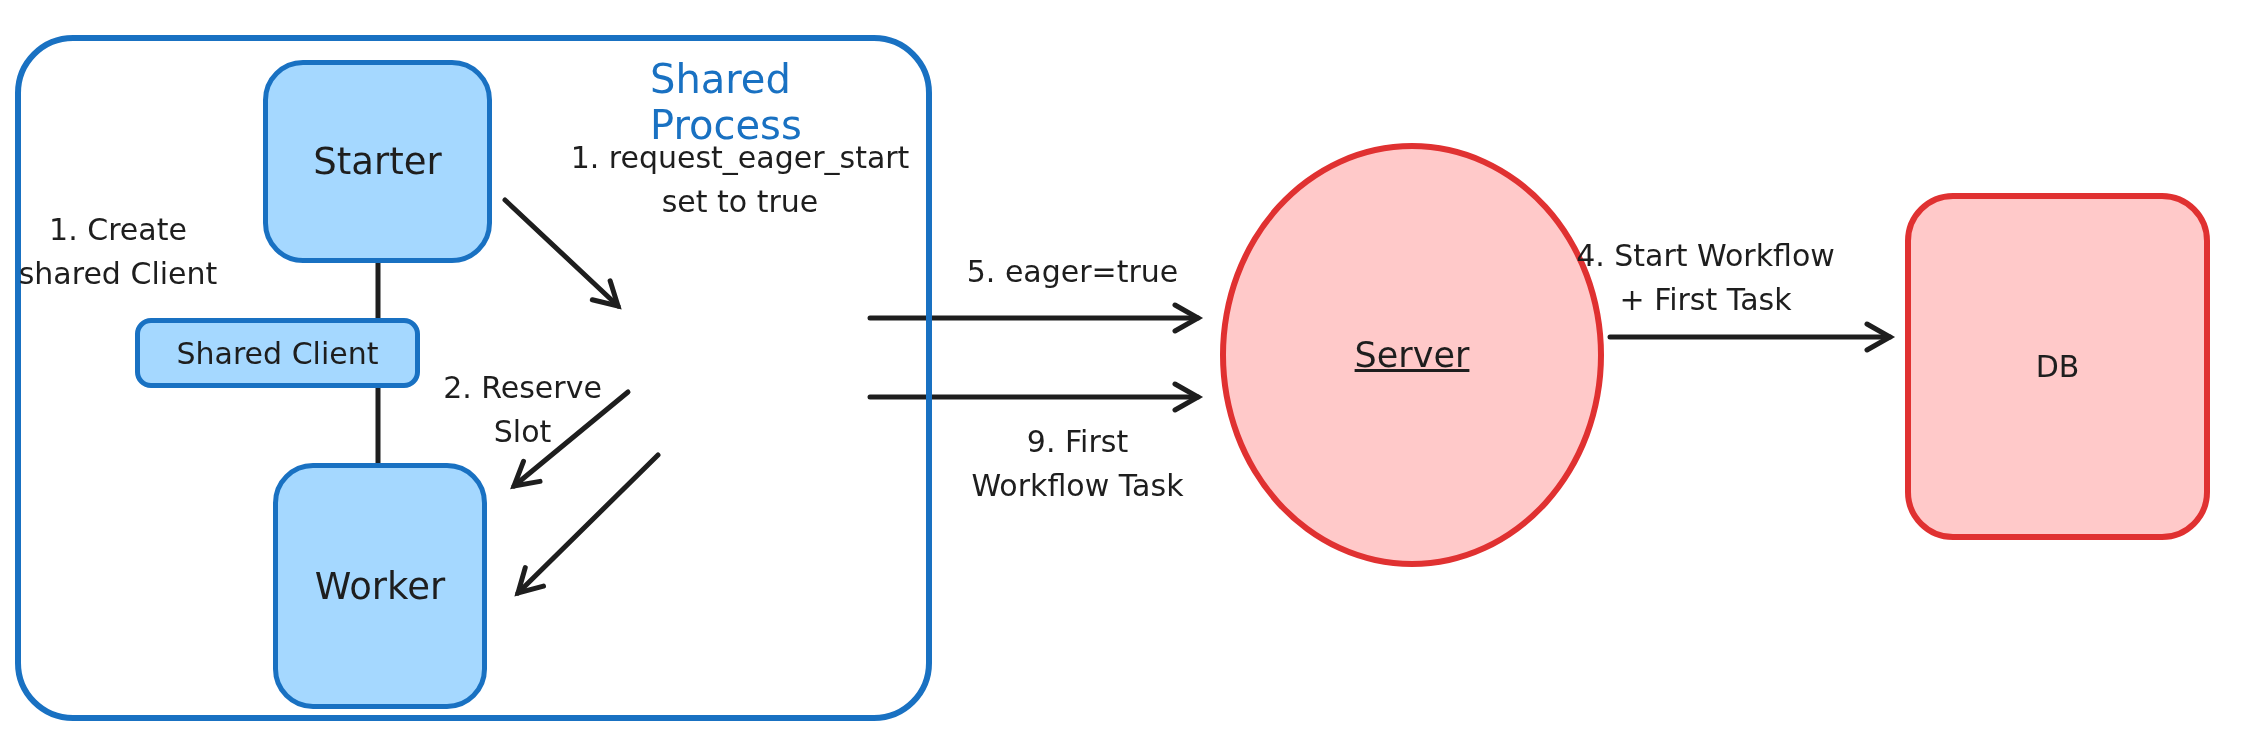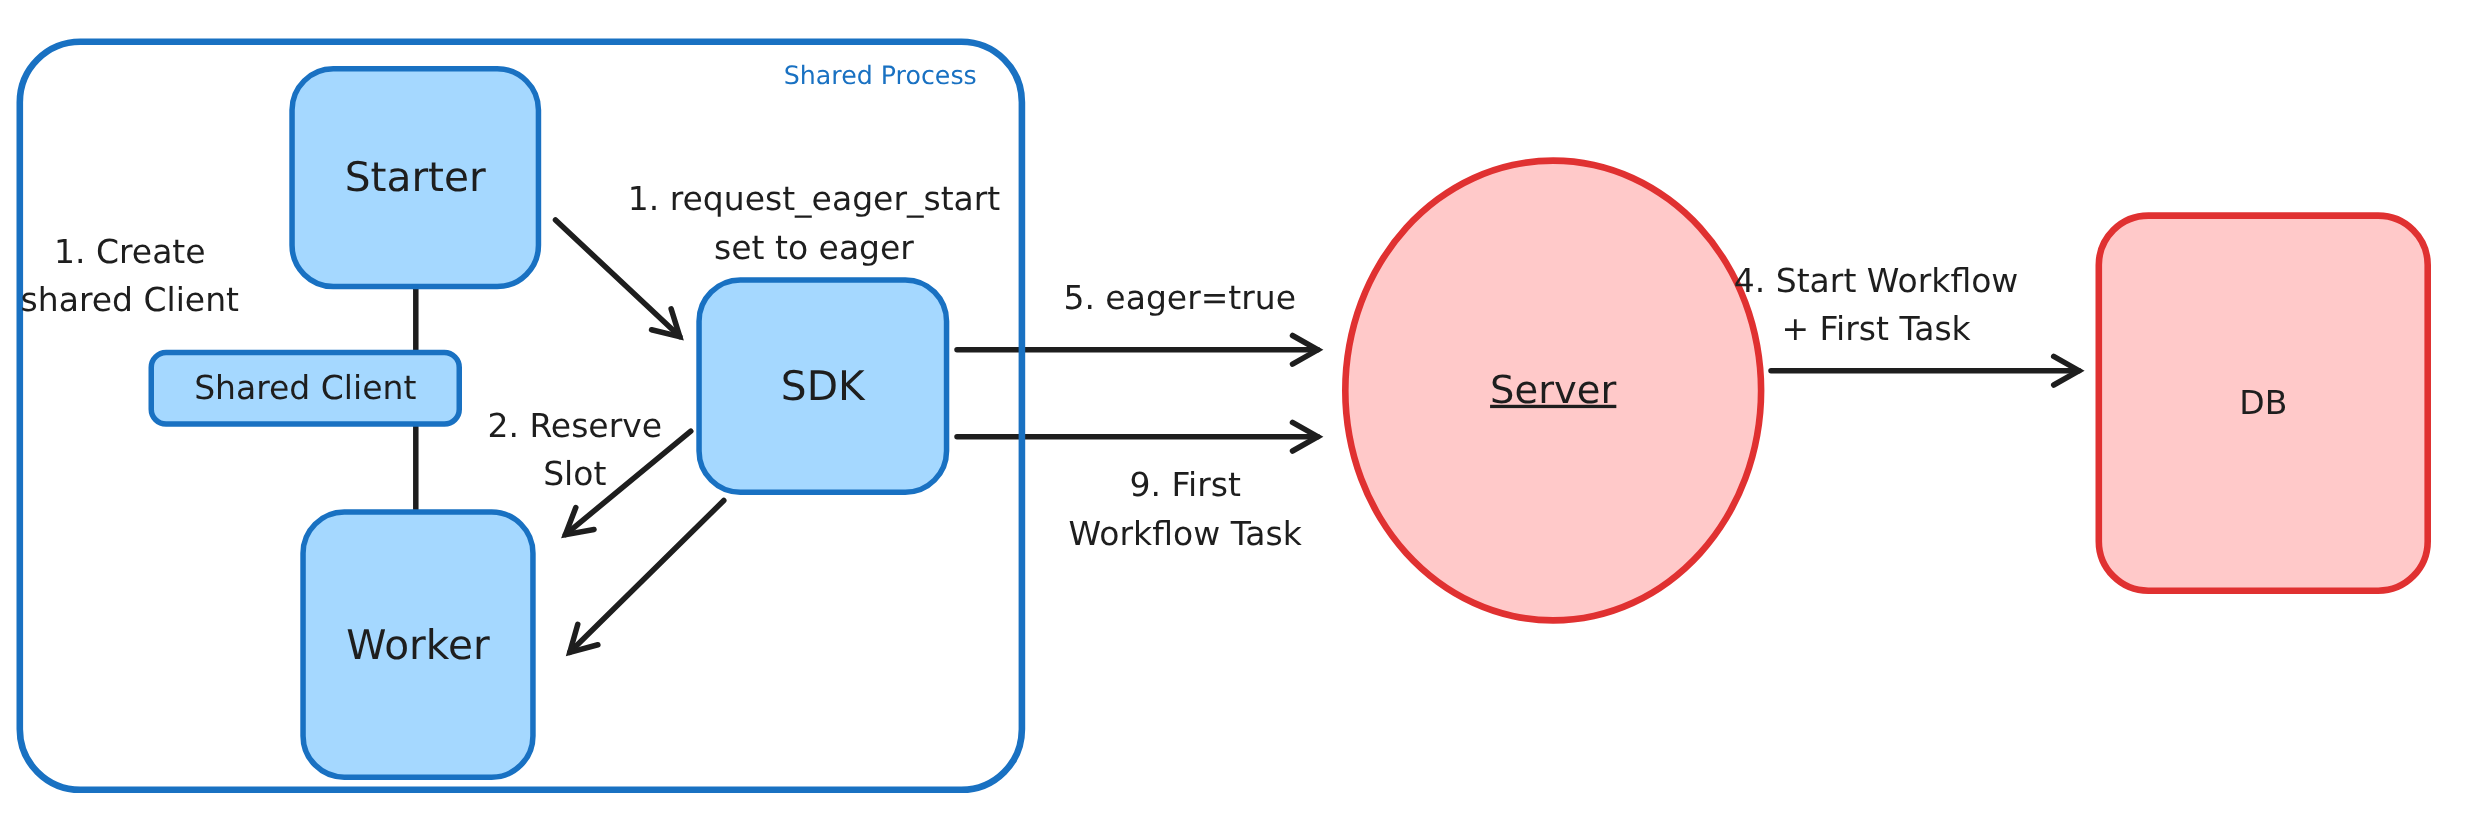--- a/index.html
+++ b/index.html
@@ -23,24 +23,24 @@
   .edges{position:absolute;left:0;top:0;width:2248px;height:754px;}
   .edge{stroke:#1e1e1e;stroke-width:5;stroke-linecap:round;fill:none;}
   .process-box{
     position:absolute;left:15px;top:35px;width:917px;height:686px;
     border:6px solid var(--blue-stroke);
     border-radius:58px;
     background:transparent;
     box-sizing:border-box;
   }
   .process-label{
-    position:absolute;left:628px;top:56px;width:260px;
-    text-align:right;
+    position:absolute;left:650px;top:56px;width:260px;
+    text-align:left;
     color:var(--label-blue);
-    font-size:23px;
+    font-size:40px;
   }
   .node{
     position:absolute;
     box-sizing:border-box;
     display:flex;align-items:center;justify-content:center;
     text-align:center;
     color:var(--text);
   }
   .node.blue{
     background:var(--blue-fill);
@@ -59,21 +59,21 @@
   .node-db{left:1905px;top:193px;width:305px;height:347px;border-radius:48px;font-size:30px;}
   .note{
     position:absolute;
     text-align:center;
     font-size:30px;
     line-height:44px;
     color:var(--text);
     white-space:nowrap;
   }
   .note-create{left:8px;top:208px;width:220px;}
-  .note-eager-start{left:530px;top:160px;width:420px;}
+  .note-eager-start{left:530px;top:136px;width:420px;}
   .note-reserve{left:430px;top:366px;width:185px;}
   .note-dispatch{left:610px;top:534px;width:300px;}
   .note-eager-true{left:950px;top:250px;width:245px;}
   .note-first-task{left:925px;top:420px;width:305px;}
   .note-start-workflow{left:1553px;top:234px;width:305px;}
 </style>
 </head>
 <body>
 
 <div class="canvas">
@@ -101,40 +101,37 @@
   </div>
 
   <div class="node blue node-shared-client">
     <span>Shared Client</span>
   </div>
 
   <div class="node blue node-worker">
     <span>Worker</span>
   </div>
 
-  <div class="node blue node-sdk">
-    <span>SDK</span>
-  </div>
 
   <div class="node red node-server">
     <span>Server</span>
   </div>
 
   <div class="node red node-db">
     <span>DB</span>
   </div>
 
   <div class="note note-create">
     <div>1. Create</div>
     <div>shared Client</div>
   </div>
 
   <div class="note note-eager-start">
     <div>1. request_eager_start</div>
-    <div>set to eager</div>
+    <div>set to true</div>
   </div>
 
   <div class="note note-reserve">
     <div>2. Reserve</div>
     <div>Slot</div>
   </div>
 
 
   <div class="note note-eager-true">
     <div>5. eager=true</div>

